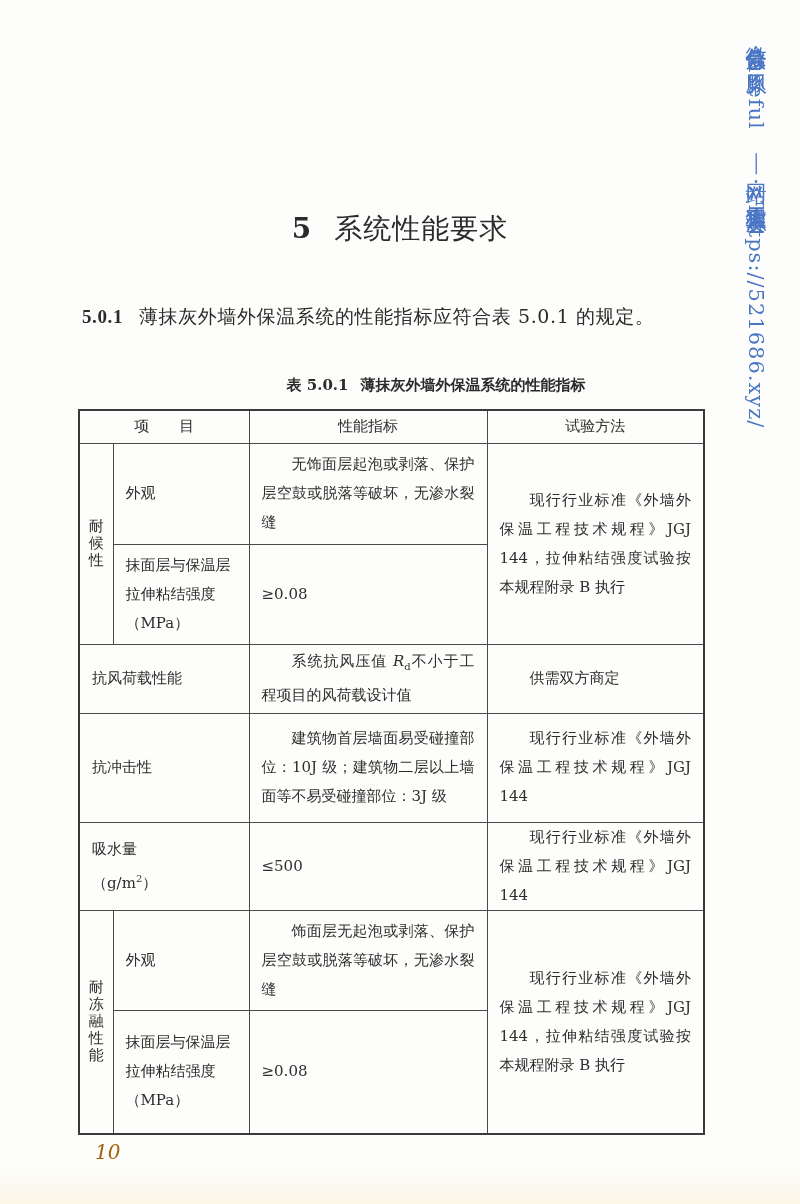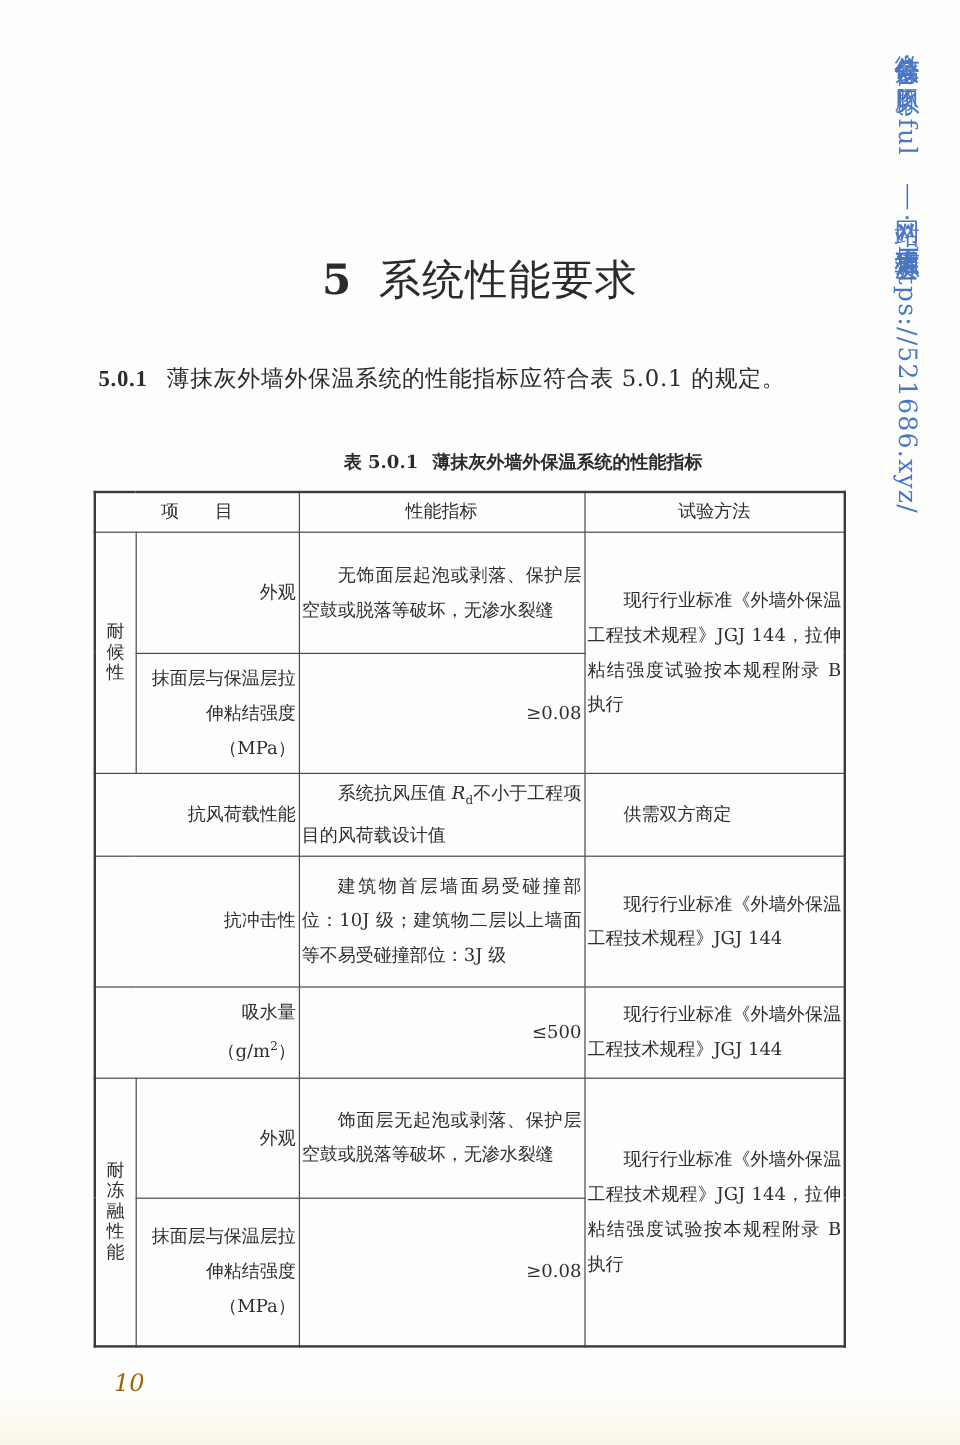--- a/index.html
+++ b/index.html
@@ -8,46 +8,46 @@
     background: #fdfdfb;
     font-family: "DejaVu Serif", "Liberation Serif", serif;
     color: #2a2a2a;
   }
   .page-fade {
     position: absolute; left: 0; right: 0; bottom: 0; height: 40px;
     background: linear-gradient(to bottom, rgba(253,251,240,0), #fbf7e6);
   }
   .chapter-title {
     position: absolute; left: 0; width: 800px; top: 210px;
-    text-align: center; font-size: 35px; letter-spacing: 1px; color: #2b2b2b;
+    text-align: center; font-size: 28px; letter-spacing: 1px; color: #2b2b2b;
   }
   .chapter-title .num { font-weight: bold; margin-right: 22px; }
   .clause {
     position: absolute; left: 82px; top: 298px; width: 625px;
     font-size: 19px; line-height: 36px; color: #2b2b2b; letter-spacing: 0.6px;
   }
   .clause .cno { font-weight: bold; margin-right: 16px; font-family: Liberation Serif, serif; }
   .table-caption {
     position: absolute; left: 0; width: 800px; top: 376px;
     text-align: center; font-size: 15px; font-weight: bold; color: #2b2b2b; padding-left: 36px;
   }
   .table-caption .tno { margin-right: 12px; }
 
   table.spec {
     position: absolute; left: 78px; top: 409px; width: 625px; height: 712px;
     border-collapse: collapse; table-layout: fixed;
     border: 2px solid #3a3a3a;
     font-size: 15px; color: #2e2e2e;
   }
   table.spec td, table.spec th {
-    border: 1px solid #4a4a4a; padding: 0 2px; vertical-align: middle;
+    border: 1px solid #4a4a4a; padding: 0 12px; vertical-align: middle;
     font-weight: normal; line-height: 29px;
   }
   table.spec th { text-align: center; height: 31px; }
-  .c { text-align: right; }
+  .c { text-align: left; }
   .just { text-align: justify; text-indent: 2em; }
   .vert {
     text-align: center; padding: 0 !important; line-height: 17px !important;
     font-size: 15px;
   }
   .vert span { display: block; }
   .sub { font-size: 10px; vertical-align: sub; }
   .sup { font-size: 10px; vertical-align: super; }
   .ital { font-style: italic; }
 

